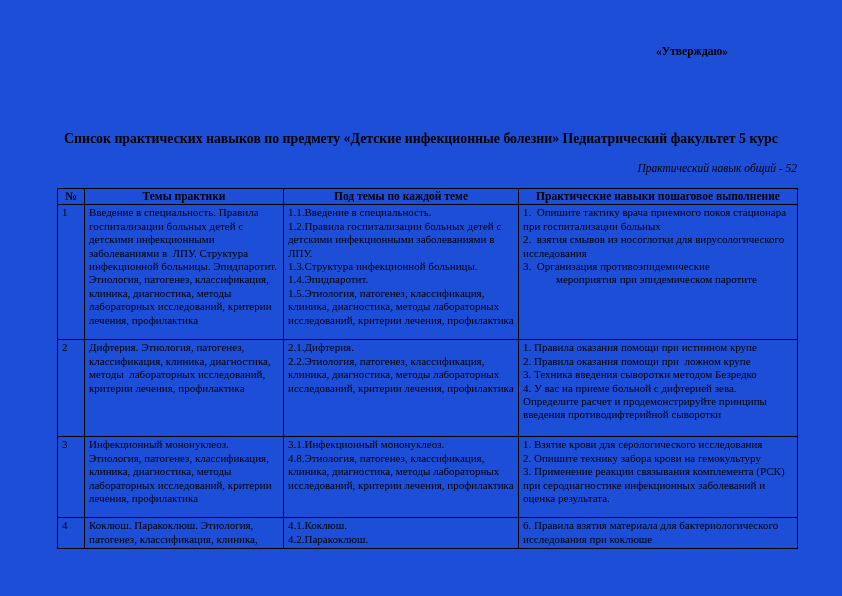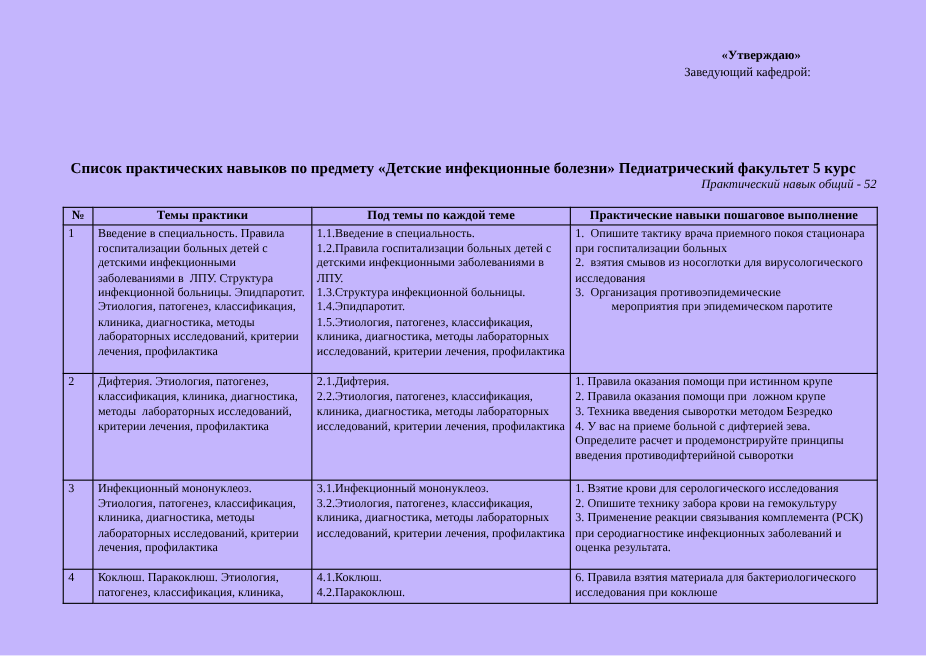--- a/index.html
+++ b/index.html
@@ -1,41 +1,41 @@
 <!DOCTYPE html>
 <html><head>
 <meta charset="utf-8">
 <style>
   * { box-sizing: border-box; }
   html, body { margin: 0; padding: 0; background: #ffffff; }
   .page {
     position: relative;
     width: 842px;
     height: 596px;
-    background: #c4b5fd;
+    background: #1d4ed8;
     color: #000000;
     font-family: "Liberation Serif", "DejaVu Serif", serif;
     overflow: hidden;
   }
   .approval {
     position: absolute;
     left: 622px;
     top: 44px;
     width: 150px;
     font-size: 11.5px;
     line-height: 15px;
   }
   .approval .stamp {
     font-weight: bold;
     text-align: center;
     width: 140px;
   }
   .doc-title {
     position: absolute;
-    top: 144px;
+    top: 130px;
     left: 30px;
     right: 30px;
     text-align: center;
     font-weight: bold;
     font-size: 13.8px;
     line-height: 17px;
   }
   .doc-subtitle {
     position: absolute;
     top: 162px;
@@ -73,21 +73,20 @@
     padding-left: 7px;
   }
 </style>
 </head>
 <body>
 
 <div class="page">
 
   <div class="approval">
     <div class="stamp">«Утверждаю»</div>
-    <div>Заведующий кафедрой:</div>
   </div>
 
   <div class="doc-title">Список практических навыков по предмету «Детские инфекционные болезни» Педиатрический факультет 5 курс</div>
   <div class="doc-subtitle">Практический навык общий - 52</div>
 
   <table class="skills">
     <colgroup>
       <col style="width:27px">
       <col style="width:199px">
       <col style="width:235px">
@@ -122,21 +121,21 @@
 2.2.Этиология, патогенез, классификация, клиника, диагностика, методы лабораторных исследований, критерии лечения, профилактика</td>
         <td>1. Правила оказания помощи при истинном крупе
 2. Правила оказания помощи при  ложном крупе
 3. Техника введения сыворотки методом Безредко
 4. У вас на приеме больной с дифтерией зева. Определите расчет и продемонстрируйте принципы введения противодифтерийной сыворотки</td>
       </tr>
       <tr>
         <td class="cell-num" style="height:81px">3</td>
         <td>Инфекционный мононуклеоз. Этиология, патогенез, классификация, клиника, диагностика, методы  лабораторных исследований, критерии лечения, профилактика</td>
         <td>3.1.Инфекционный мононуклеоз.
-3.2.Этиология, патогенез, классификация, клиника, диагностика, методы лабораторных исследований, критерии лечения, профилактика</td>
+4.8.Этиология, патогенез, классификация, клиника, диагностика, методы лабораторных исследований, критерии лечения, профилактика</td>
         <td>1. Взятие крови для серологического исследования
 2. Опишите технику забора крови на гемокультуру
 3. Применение реакции связывания комплемента (РСК) при серодиагностике инфекционных заболеваний и оценка результата.</td>
       </tr>
       <tr>
         <td class="cell-num" style="height:26px">4</td>
         <td>Коклюш. Паракоклюш. Этиология, патогенез, классификация, клиника,</td>
         <td>4.1.Коклюш.
 4.2.Паракоклюш.</td>
         <td>6. Правила взятия материала для бактериологического исследования при коклюше</td>

